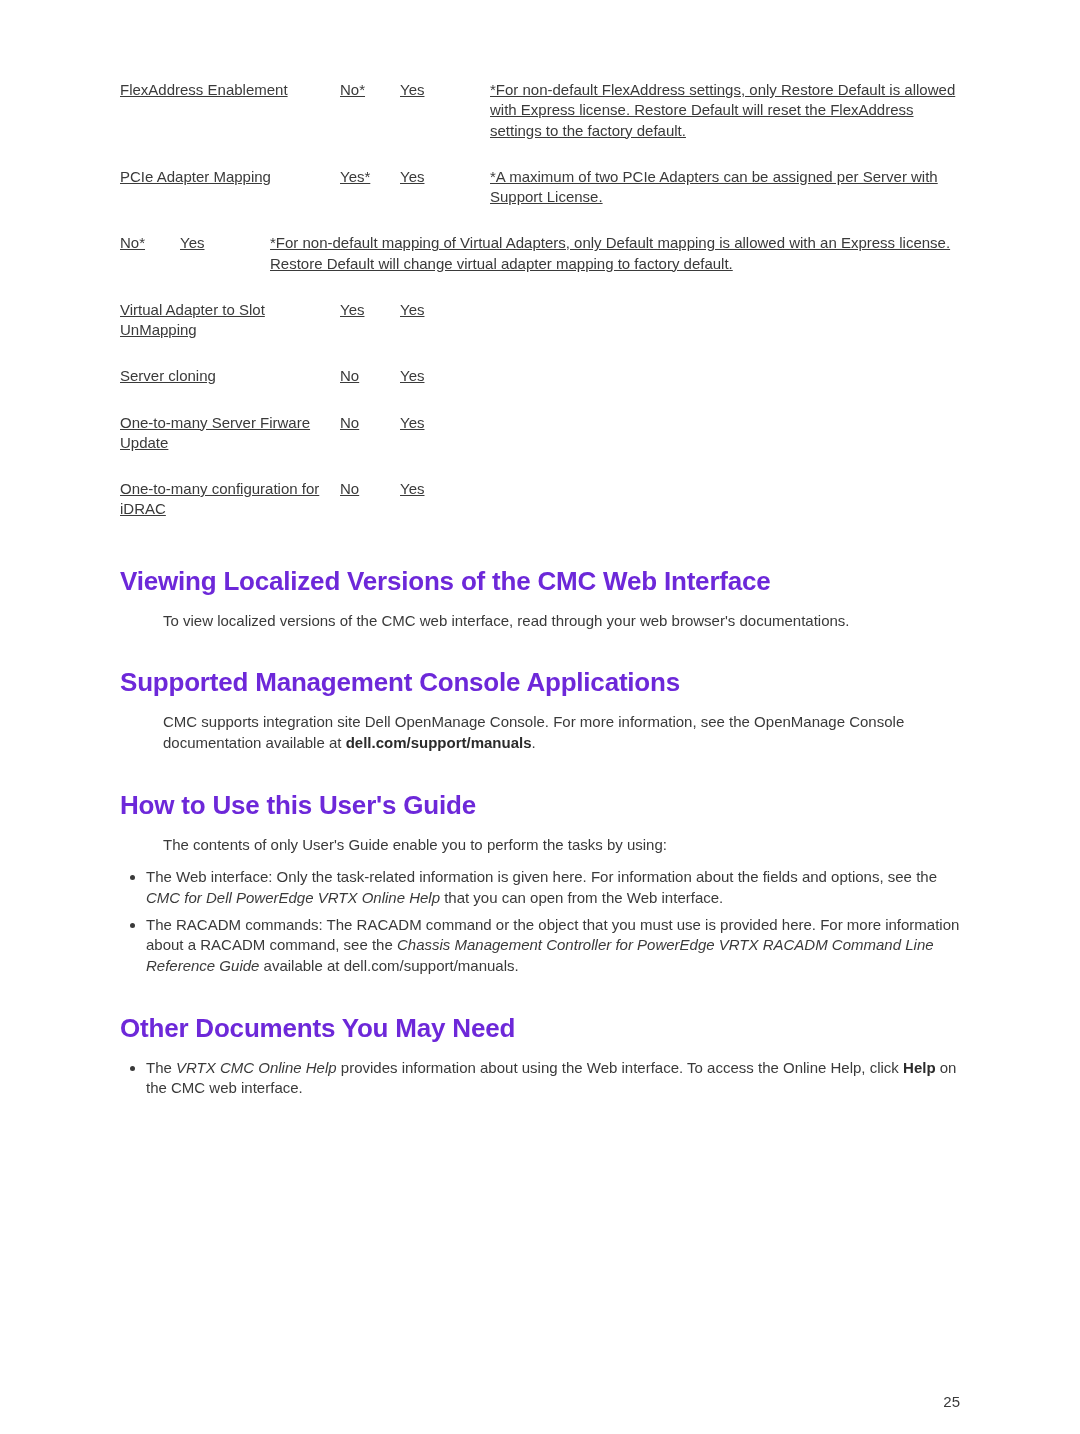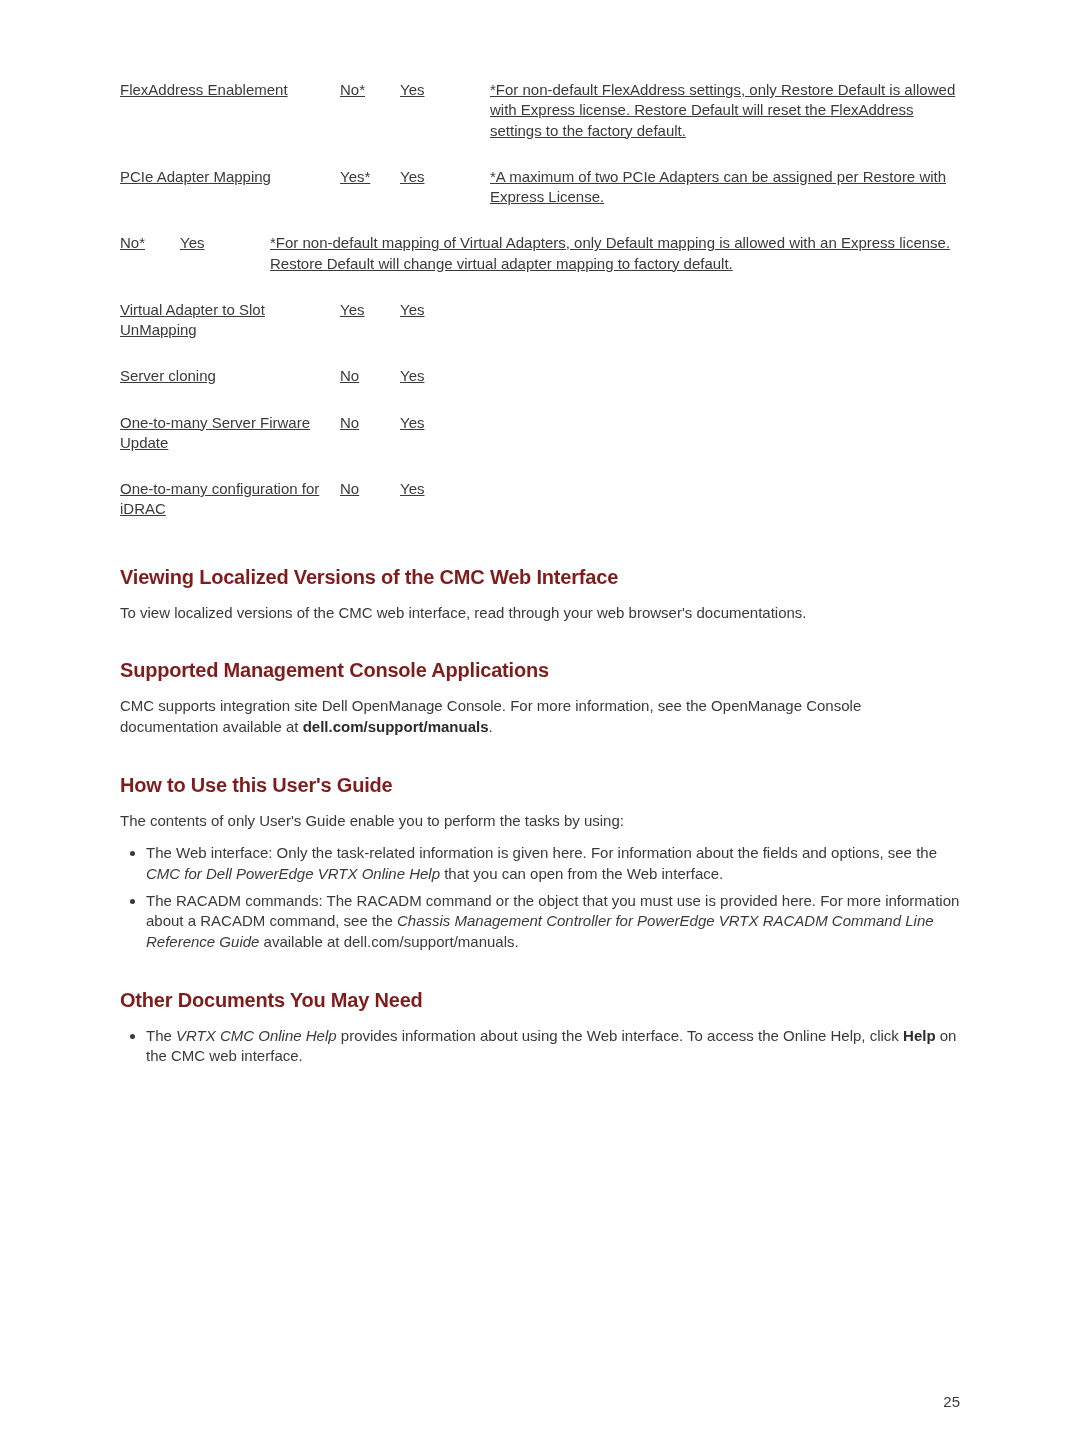--- a/index.html
+++ b/index.html
@@ -12,33 +12,33 @@
     padding: 80px 120px 40px 120px;
     position: relative;
   }
   .feature-table { width: 100%; font-size: 15px; line-height: 1.35; margin-bottom: 46px; text-decoration: underline; }
   .feature-row { display: flex; margin-bottom: 26px; }
   .col-feature { width: 220px; flex-shrink: 0; padding-right: 10px; }
   .col-express { width: 60px; flex-shrink: 0; }
   .col-enterprise { width: 80px; flex-shrink: 0; }
   .col-note { flex: 1; padding-left: 10px; }
   h2.section-title {
-    font-size: 20px;
+    font-size: 26px;
     font-weight: 600;
-    color: #7f1d1d;
+    color: #6d28d9;
     margin-bottom: 14px;
     letter-spacing: -0.2px;
   }
   .section-body {
     font-size: 15px;
     line-height: 1.38;
     color: #3a3a3a;
     margin-bottom: 36px;
   }
-  .section-body p { margin-bottom: 12px; }
+  .section-body p { margin-bottom: 12px; margin-left: 43px; }
   ul.bullets { list-style: disc; padding-left: 26px; margin-bottom: 12px; }
   ul.bullets li { margin-bottom: 6px; font-size: 15px; line-height: 1.38; }
   .italic { font-style: italic; }
   .bold { font-weight: 700; color: #2b2b2b; }
   .page-number {
     position: absolute;
     bottom: 24px;
     right: 120px;
     font-size: 15px;
     color: #3a3a3a;
@@ -51,21 +51,21 @@
   <div class="feature-row">
     <div class="col-feature">FlexAddress Enablement</div>
     <div class="col-express">No*</div>
     <div class="col-enterprise">Yes</div>
     <div class="col-note">*For non-default FlexAddress settings, only Restore Default is allowed with Express license. Restore Default will reset the FlexAddress settings to the factory default.</div>
   </div>
   <div class="feature-row">
     <div class="col-feature">PCIe Adapter Mapping</div>
     <div class="col-express">Yes*</div>
     <div class="col-enterprise">Yes</div>
-    <div class="col-note">*A maximum of two PCIe Adapters can be assigned per Restore with Express License.</div>
+    <div class="col-note">*A maximum of two PCIe Adapters can be assigned per Server with Support License.</div>
   </div>
   <div class="feature-row">
     <div class="col-express">No*</div>
     <div class="col-enterprise">Yes</div>
     <div class="col-note">*For non-default mapping of Virtual Adapters, only Default mapping is allowed with an Express license. Restore Default will change virtual adapter mapping to factory default.</div>
   </div>
   <div class="feature-row">
     <div class="col-feature">Virtual Adapter to Slot UnMapping</div>
     <div class="col-express">Yes</div>
     <div class="col-enterprise">Yes</div>

